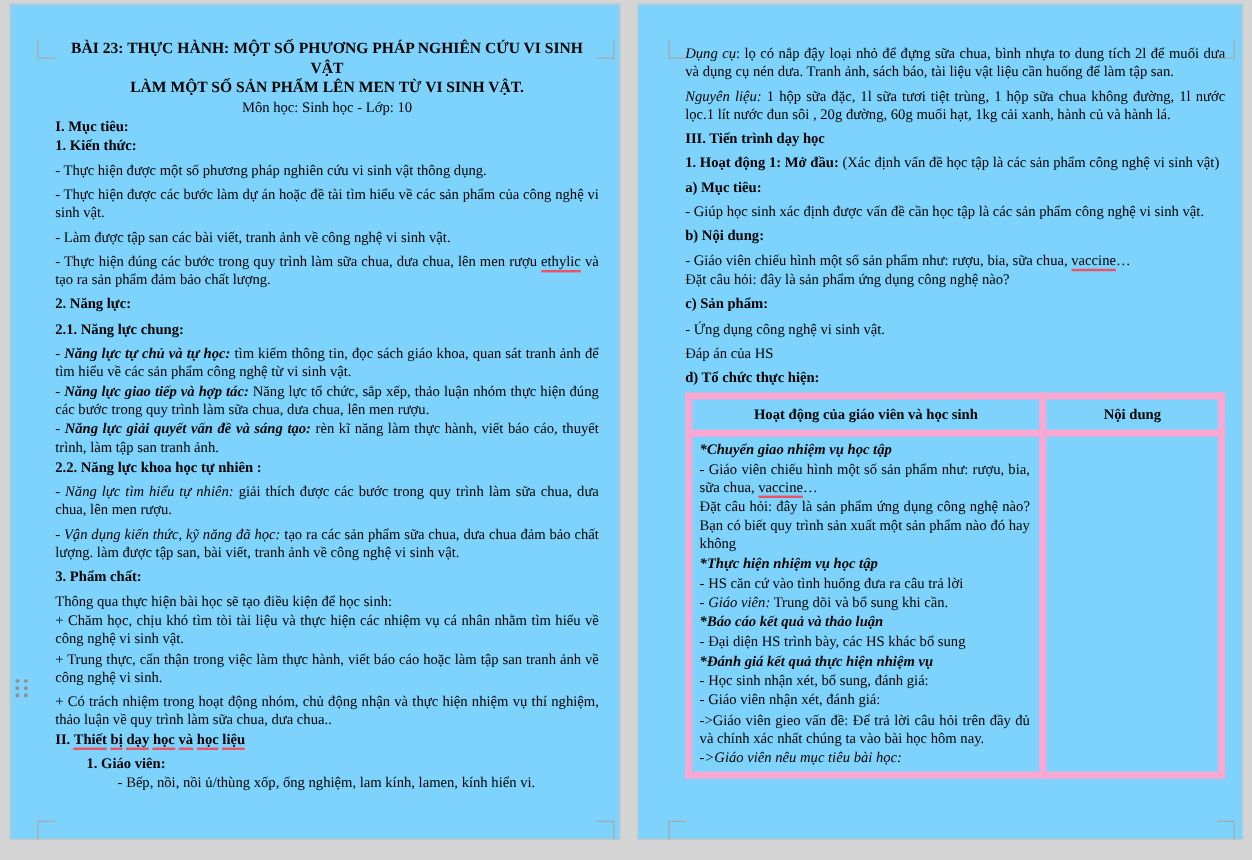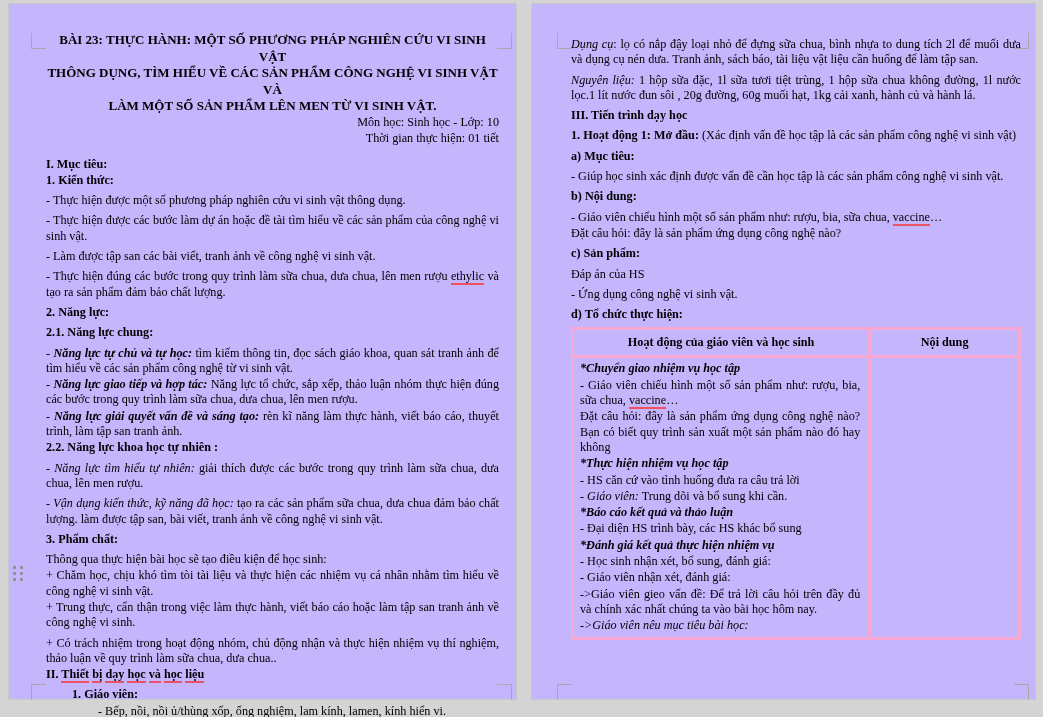--- a/index.html
+++ b/index.html
@@ -8,45 +8,45 @@
     --dh:#8f8f8f;
   }
   html,body{margin:0;padding:0;}
   body{
     width:1043px;height:717px;overflow:hidden;
     background:#d4d4d4;color:#000;
     font-family:"Liberation Serif","DejaVu Serif",serif;
   }
   .canvas{position:relative;width:1043px;height:717px;}
   .page{
-    position:absolute;top:3px;height:697px;background:#c4b5fd;
+    position:absolute;top:3px;height:697px;background:#7dd3fc;
     box-sizing:border-box;border:1px solid #c9c9c9;
   }
   #p1{left:8px;width:509px;padding:28px 17px 0 37px;}
   #p2{left:531px;width:505px;padding:33px 14px 0 39px;}
 
   .para{margin:0 0 5px 0;font-size:12.2px;line-height:15.3px;text-align:justify;}
   .t{margin-bottom:1px;}
   .gapb{margin-bottom:10px;}
   .i1{margin-left:26px;}
   .i2{margin-left:52px;}
-  .center{text-align:right;}
+  .center{text-align:center;}
   .title{text-align:center;font-weight:bold;font-size:13px;line-height:16.6px;margin:0;text-align:center;}
   .seg-n{}
   .seg-b{font-weight:bold;}
   .seg-i{font-style:italic;}
   .seg-bi{font-weight:bold;font-style:italic;}
   .seg-sc{border-bottom:2px solid var(--sc);font-family:Liberation Serif, serif;}
   .seg-bsc{font-weight:bold;border-bottom:2px solid var(--sc);}
 
   .gv-table{
     width:100%;border-collapse:collapse;margin-top:3px;height:312px;
     table-layout:fixed;
   }
-  .gv-table th,.gv-table td{border:3px solid #f9a8d4;vertical-align:top;}
+  .gv-table th,.gv-table td{border:6px solid #f9a8d4;vertical-align:top;}
   .gv-table th{font-size:12.2px;padding:5px 2px;text-align:center;font-weight:bold;}
   .gv-table td{padding:3px 8px 2px 6px;}
   .col-activity{width:66.5%;}
   .col-content{width:33.5%;}
 
   
   .mark{position:absolute;width:14px;height:15px;pointer-events:none;}
   .mark.tl{border-left:1px solid var(--crop);border-bottom:1px solid var(--crop);top:29px;}
   .mark.tr{border-right:1px solid var(--crop);border-bottom:1px solid var(--crop);top:29px;}
   .mark.bl{border-left:1px solid var(--crop);border-top:1px solid var(--crop);top:680px;}
@@ -69,24 +69,22 @@
 
 <div class="canvas">
 
   <div class="page" id="p1">
     <div class="mark tl"></div>
     <div class="mark tr"></div>
     <div class="mark bl"></div>
     <div class="mark br"></div>
     <div>
         <p class="para title"><span class="seg-b">BÀI 23: THỰC HÀNH: MỘT SỐ PHƯƠNG PHÁP NGHIÊN CỨU VI SINH VẬT</span></p>
-        <p class="para title"><span class="seg-b">THÔNG DỤNG, TÌM HIỂU VỀ CÁC SẢN PHẨM CÔNG NGHỆ VI SINH VẬT VÀ</span></p>
         <p class="para title"><span class="seg-b">LÀM MỘT SỐ SẢN PHẨM LÊN MEN TỪ VI SINH VẬT.</span></p>
         <p class="para center t"><span class="seg-n">Môn học: Sinh học - Lớp: 10</span></p>
-        <p class="para center gapb"><span class="seg-n">Thời gian thực hiện: 01 tiết</span></p>
         <p class="para t"><span class="seg-b">I. Mục tiêu:</span></p>
         <p class="para"><span class="seg-b">1. Kiến thức:</span></p>
         <p class="para"><span class="seg-n">- Thực hiện được một số phương pháp nghiên cứu vi sinh vật thông dụng.</span></p>
         <p class="para"><span class="seg-n">- Thực hiện được các bước làm dự án hoặc đề tài tìm hiểu về các sản phẩm của công nghệ vi sinh vật.</span></p>
         <p class="para"><span class="seg-n">- Làm được tập san các bài viết, tranh ảnh về công nghệ vi sinh vật.</span></p>
         <p class="para"><span class="seg-n">- Thực hiện đúng các bước trong quy trình làm sữa chua, dưa chua, lên men rượu </span><span class="seg-sc">ethylic</span><span class="seg-n"> và tạo ra sản phẩm đảm bảo chất lượng.</span></p>
         <p class="para"><span class="seg-b">2. Năng lực:</span></p>
         <p class="para"><span class="seg-b">2.1. Năng lực chung:</span></p>
         <p class="para t"><span class="seg-n">- </span><span class="seg-bi">Năng lực tự chủ và tự học:</span><span class="seg-n"> tìm kiếm thông tin, đọc sách giáo khoa, quan sát tranh ảnh để tìm hiểu về các sản phẩm công nghệ từ vi sinh vật.</span></p>
         <p class="para t"><span class="seg-n">- </span><span class="seg-bi">Năng lực giao tiếp và hợp tác:</span><span class="seg-n"> Năng lực tổ chức, sắp xếp, thảo luận nhóm thực hiện đúng các bước trong quy trình làm sữa chua, dưa chua, lên men rượu.</span></p>
@@ -114,22 +112,22 @@
         <p class="para"><span class="seg-i">Dụng cụ</span><span class="seg-n">: lọ có nắp đậy loại nhỏ để đựng sữa chua, bình nhựa to dung tích 2l để muối dưa và dụng cụ nén dưa. Tranh ảnh, sách báo, tài liệu vật liệu cần huống để làm tập san.</span></p>
         <p class="para"><span class="seg-i">Nguyên liệu:</span><span class="seg-n"> 1 hộp sữa đặc, 1l sữa tươi tiệt trùng, 1 hộp sữa chua không đường, 1l nước lọc.1 lít nước đun sôi , 20g đường, 60g muối hạt, 1kg cải xanh, hành củ và hành lá.</span></p>
         <p class="para"><span class="seg-b">III. Tiến trình dạy học</span></p>
         <p class="para"><span class="seg-b">1. Hoạt động 1: Mở đầu:</span><span class="seg-n"> (Xác định vấn đề học tập là các sản phẩm công nghệ vi sinh vật)</span></p>
         <p class="para"><span class="seg-b">a) Mục tiêu:</span></p>
         <p class="para"><span class="seg-n">- Giúp học sinh xác định được vấn đề cần học tập là các sản phẩm công nghệ vi sinh vật.</span></p>
         <p class="para"><span class="seg-b">b) Nội dung:</span></p>
         <p class="para t"><span class="seg-n">- Giáo viên chiếu hình một số sản phẩm như: rượu, bia, sữa chua, </span><span class="seg-sc">vaccine</span><span class="seg-n">…</span></p>
         <p class="para"><span class="seg-n">Đặt câu hỏi: đây là sản phẩm ứng dụng công nghệ nào?</span></p>
         <p class="para"><span class="seg-b">c) Sản phẩm:</span></p>
+        <p class="para"><span class="seg-n">- Ứng dụng công nghệ vi sinh vật.</span></p>
         <p class="para"><span class="seg-n">Đáp án của HS</span></p>
-        <p class="para"><span class="seg-n">- Ứng dụng công nghệ vi sinh vật.</span></p>
         <p class="para"><span class="seg-b">d) Tổ chức thực hiện:</span></p>
       </div>
 
     <table class="gv-table">
       <colgroup>
           <col class="col-activity">
           <col class="col-content">
         </colgroup>
       <thead>
         <tr>

